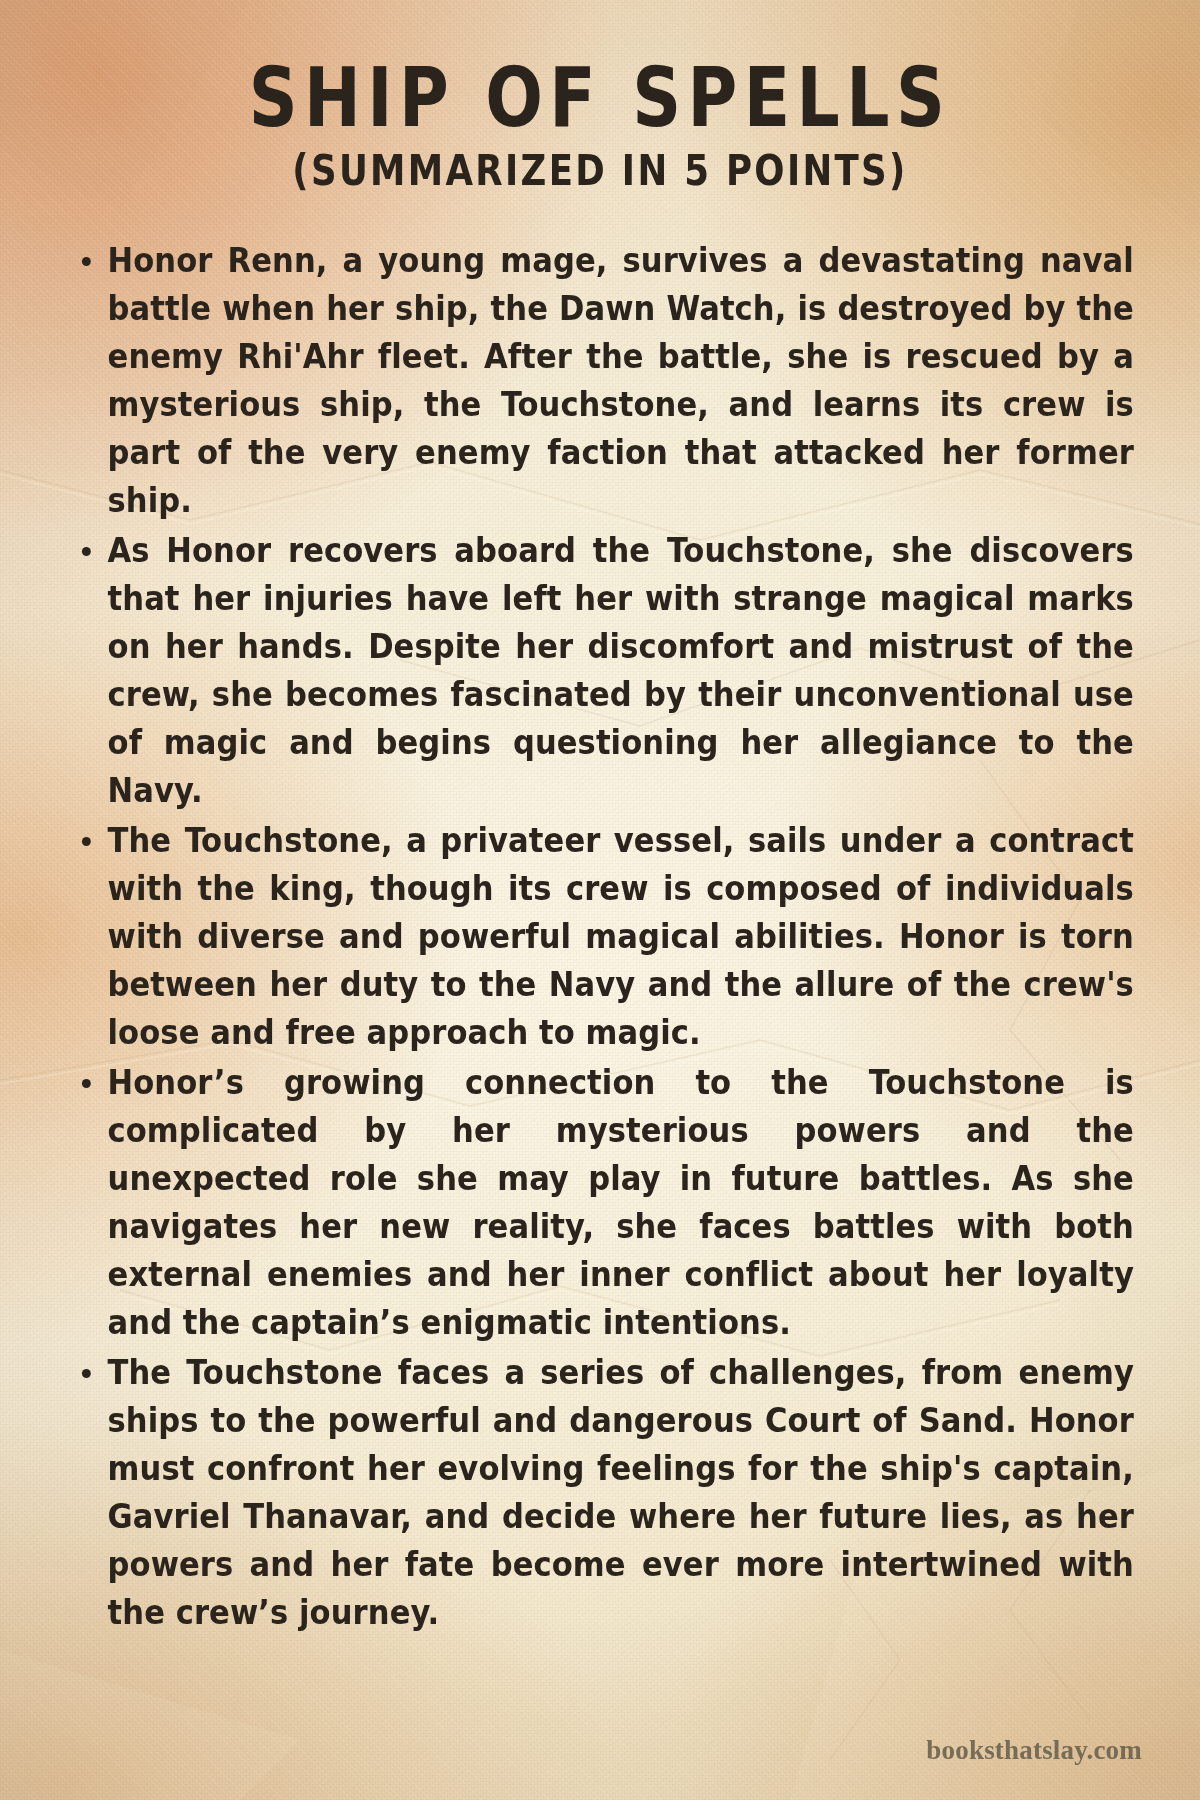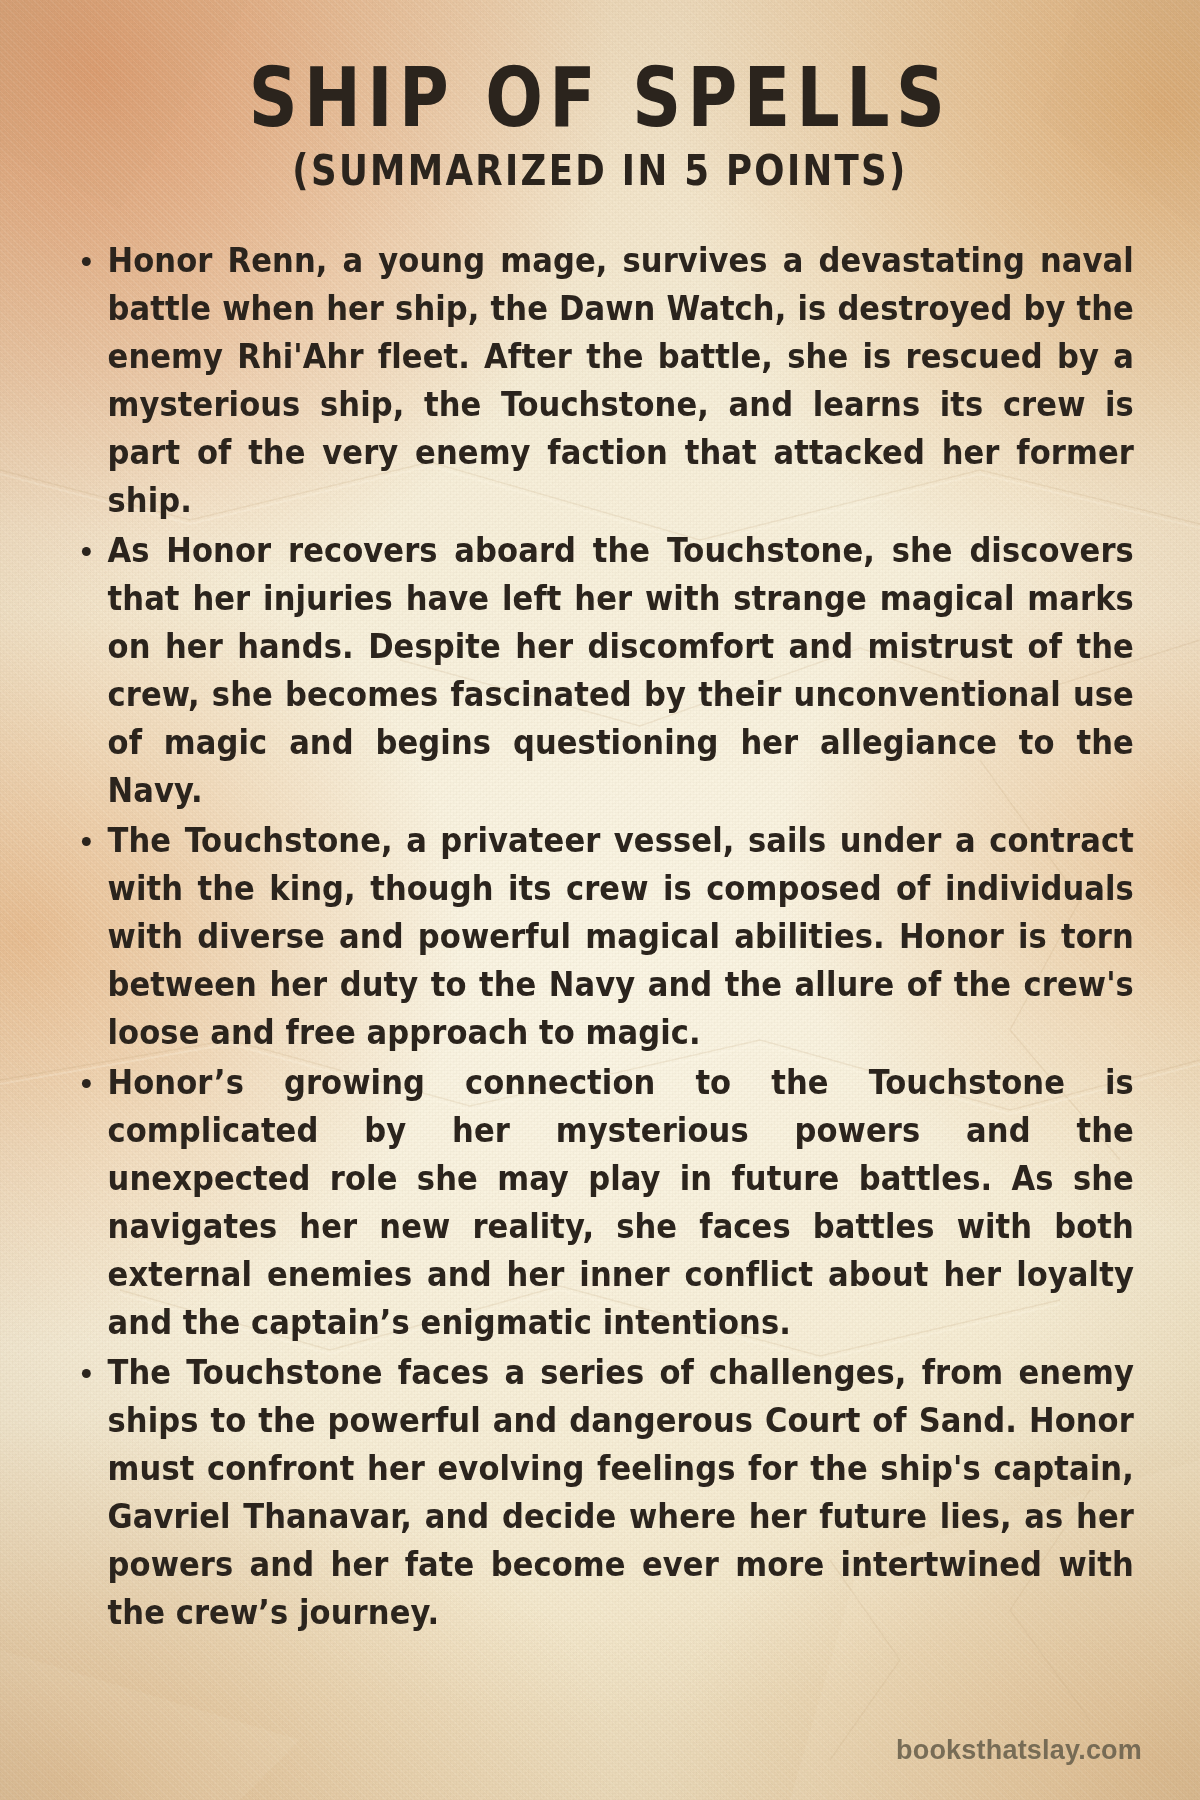--- a/index.html
+++ b/index.html
@@ -137,21 +137,21 @@
   }
 
   .footer {
     position: absolute;
     right: 58px;
     bottom: 34px;
     z-index: 6;
   }
 
   .footer-mark {
-    font-family: Liberation Sans, sans-serif;
+    font-family: Liberation Serif, serif;
     font-weight: 700;
     font-size: 27px;
     letter-spacing: 0.2px;
     color: #6f6550;
     opacity: 0.92;
   }
 </style>
 </head>
 <body>
 

